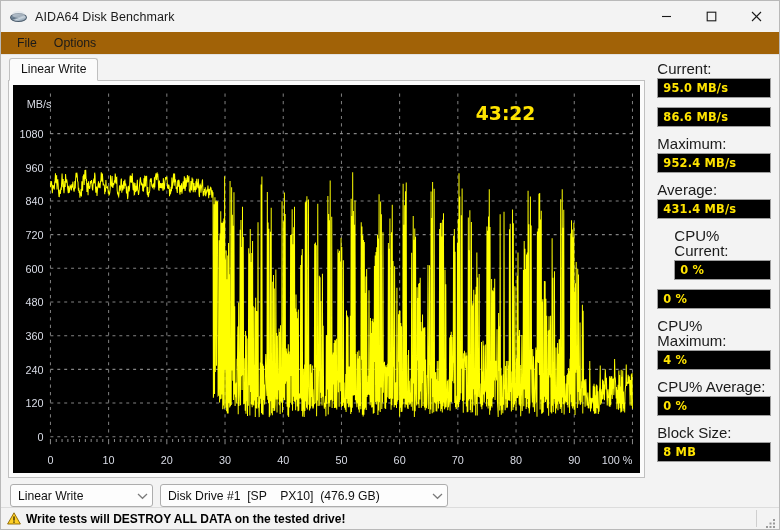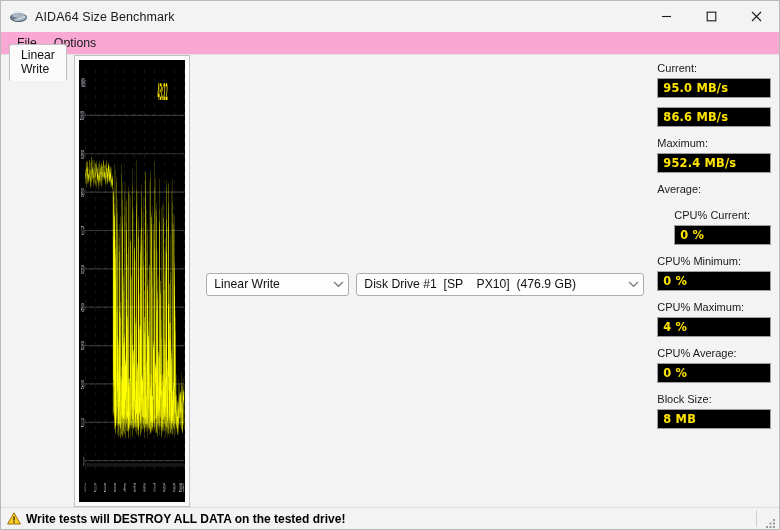--- a/index.html
+++ b/index.html
@@ -70,41 +70,41 @@
   }
   .win-btn svg { display:block; }
 
   
   .menubar {
     height: 23px;
     flex: 0 0 23px;
     display: flex;
     align-items: center;
     padding-left: 8px;
-    background: #f9a8d4;
+    background: #a16207;
     border-bottom: 1px solid #e3e3e3;
   }
   .menu-item {
     font-size: 12.3px;
     color: #1a1a1a;
     padding: 2px 9px 3px 8px;
     cursor: default;
   }
 
   
   .body-area {
     flex: 1 1 auto;
     display: flex;
     position: relative;
     padding: 0;
   }
   .left-col {
     width: 653px;
     display: flex;
-    flex-direction: row;
+    flex-direction: column;
     position: relative;
   }
 
   
   .tabstrip {
     height: 22px;
     margin: 3px 0 0 8px;
     display: flex;
     align-items: flex-end;
     position: relative;
@@ -192,21 +192,21 @@
 
   
   .side {
     width: 127px;
     padding: 6px 0 0 0;
     display: flex;
     flex-direction: column;
   }
   .stat { margin: 0 8px 0 5px; }
   .stat-label {
-    font-size: 11px;
+    font-size: 15px;
     color: #1a1a1a;
     margin-bottom: 2px;
     line-height: 15px;
   }
   .stat-value {
     height: 20px;
     background: #000;
     border: 1px solid #9e9e9e;
     color: #ffe400;
     font-family: "DejaVu Sans", sans-serif;
@@ -251,21 +251,21 @@
 </head>
 <body>
 
 <div class="window">
 
   <div class="titlebar">
     <div class="title-icon">
       <div class="disc"></div>
       <div class="disc2"></div>
     </div>
-    <div class="title-text">AIDA64 Size Benchmark</div>
+    <div class="title-text">AIDA64 Disk Benchmark</div>
     <div class="win-btns">
       <div class="win-btn">
         <svg width="11" height="11" viewBox="0 0 11 11">
             <line x1="1" y1="5.5" x2="10" y2="5.5" stroke="#1a1a1a" stroke-width="1.1"></line>
           </svg>
       </div>
       <div class="win-btn">
         <svg width="11" height="11" viewBox="0 0 11 11">
             <rect x="1.2" y="1.2" width="8.6" height="8.6" fill="none" stroke="#1a1a1a" stroke-width="1.1"></rect>
           </svg>
@@ -482,27 +482,27 @@
       </div>
       <div class="stat">
         <div class="stat-value">86.6 MB/s</div>
       </div>
       <div class="stat">
         <div class="stat-label">Maximum:</div>
         <div class="stat-value">952.4 MB/s</div>
       </div>
       <div class="stat">
         <div class="stat-label">Average:</div>
+        <div class="stat-value">431.4 MB/s</div>
       </div>
       <div class="stat gap">
         <div class="stat-label">CPU% Current:</div>
         <div class="stat-value">0 %</div>
       </div>
       <div class="stat">
-        <div class="stat-label">CPU% Minimum:</div>
         <div class="stat-value">0 %</div>
       </div>
       <div class="stat">
         <div class="stat-label">CPU% Maximum:</div>
         <div class="stat-value">4 %</div>
       </div>
       <div class="stat">
         <div class="stat-label">CPU% Average:</div>
         <div class="stat-value">0 %</div>
       </div>

